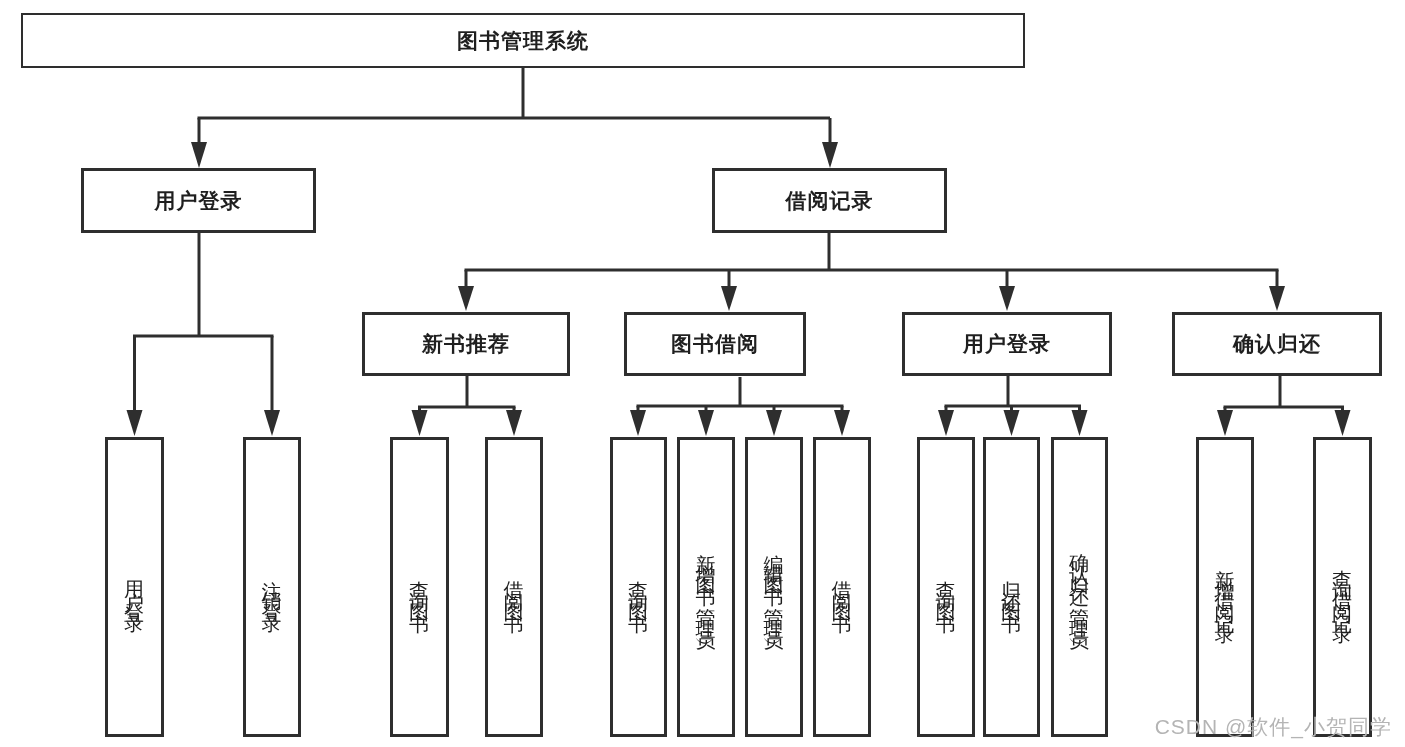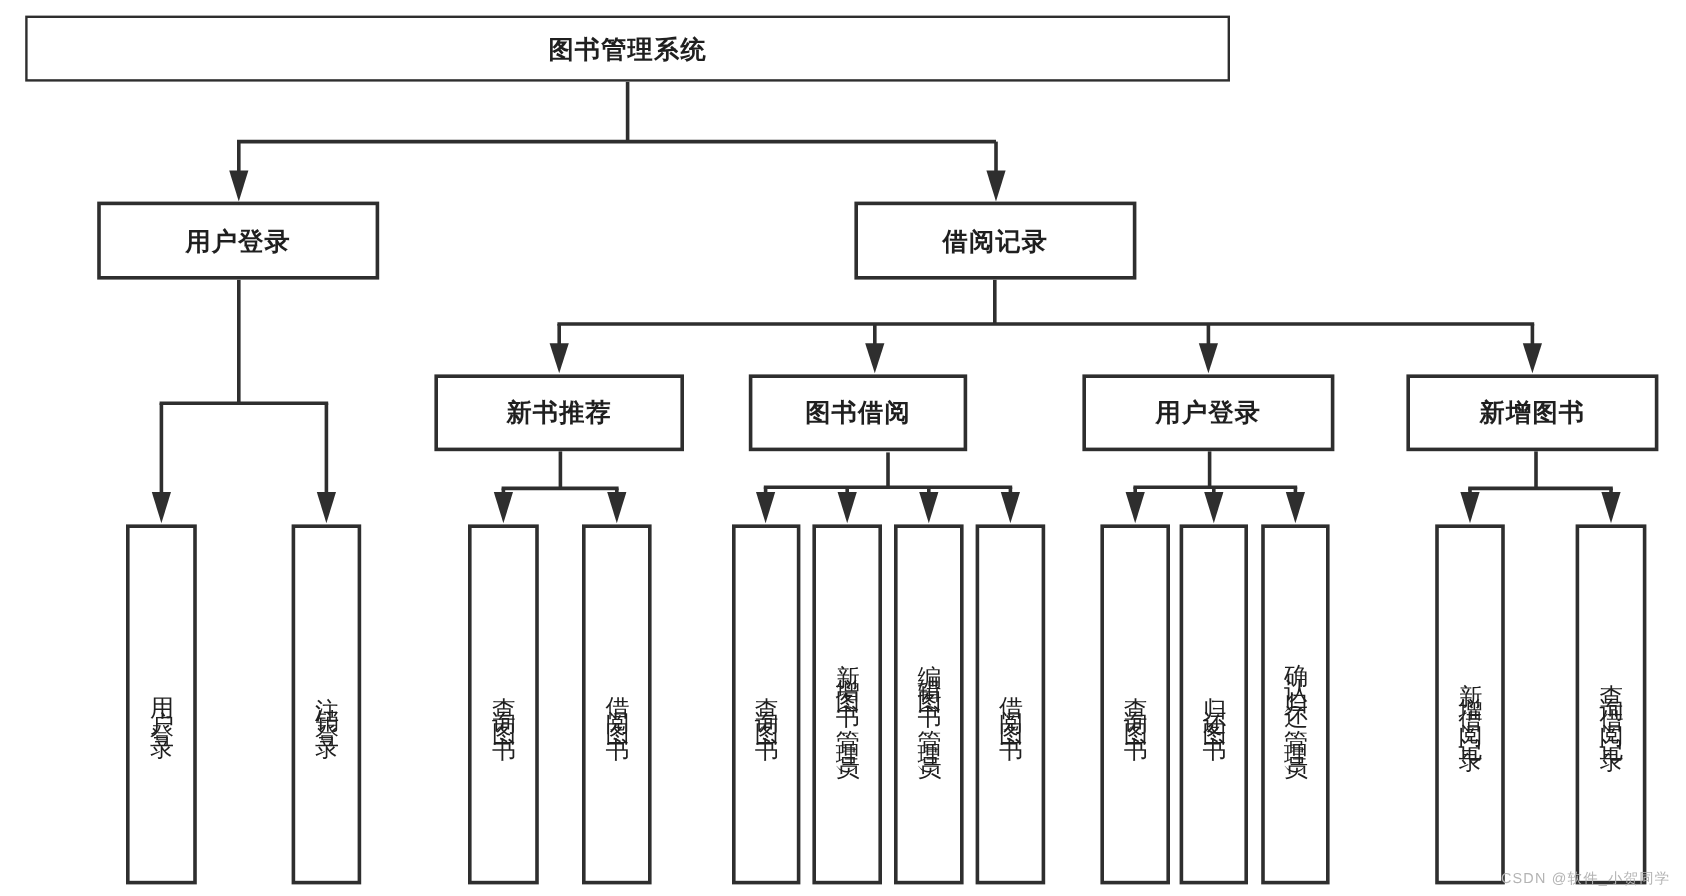--- a/index.html
+++ b/index.html
@@ -34,21 +34,21 @@
     font-size:20px;
     writing-mode:vertical-rl;
     text-orientation:mixed;
     letter-spacing:11px;
     line-height:1;
     text-align:center;
   }
   .watermark{
     position:absolute;
     right:13px;bottom:6px;
-    font-size:12px;
+    font-size:21px;
     color:#b4b4b4;
     letter-spacing:1px;
     z-index:5;
     text-align:center;
   }
 </style>
 </head>
 <body>
 
 <div class="canvas">
@@ -123,21 +123,21 @@
   </svg>
 
   <div class="node root" style="left:21px;top:13px;width:1004px;height:55px">图书管理系统</div>
 
   <div class="node" style="left:81px;top:168px;width:235px;height:65px">用户登录</div>
   <div class="node" style="left:712px;top:168px;width:235px;height:65px">借阅记录</div>
 
   <div class="node" style="left:362px;top:312px;width:208px;height:64px">新书推荐</div>
   <div class="node" style="left:624px;top:312px;width:182px;height:64px">图书借阅</div>
   <div class="node" style="left:902px;top:312px;width:210px;height:64px">用户登录</div>
-  <div class="node" style="left:1172px;top:312px;width:210px;height:64px">新增图书</div>
+  <div class="node" style="left:1172px;top:312px;width:210px;height:64px">确认归还</div>
 
   <div class="vnode" style="left:105px;top:437px;width:59px;height:300px">用户登录</div>
   <div class="vnode" style="left:243px;top:437px;width:58px;height:300px">注销登录</div>
 
   <div class="vnode" style="left:390px;top:437px;width:59px;height:300px">查询图书</div>
   <div class="vnode" style="left:485px;top:437px;width:58px;height:300px">借阅图书</div>
 
   <div class="vnode" style="left:610px;top:437px;width:57px;height:300px">查询图书</div>
   <div class="vnode" style="left:677px;top:437px;width:58px;height:300px">新增图书（管理员）</div>
   <div class="vnode" style="left:745px;top:437px;width:58px;height:300px">编辑图书（管理员）</div>

